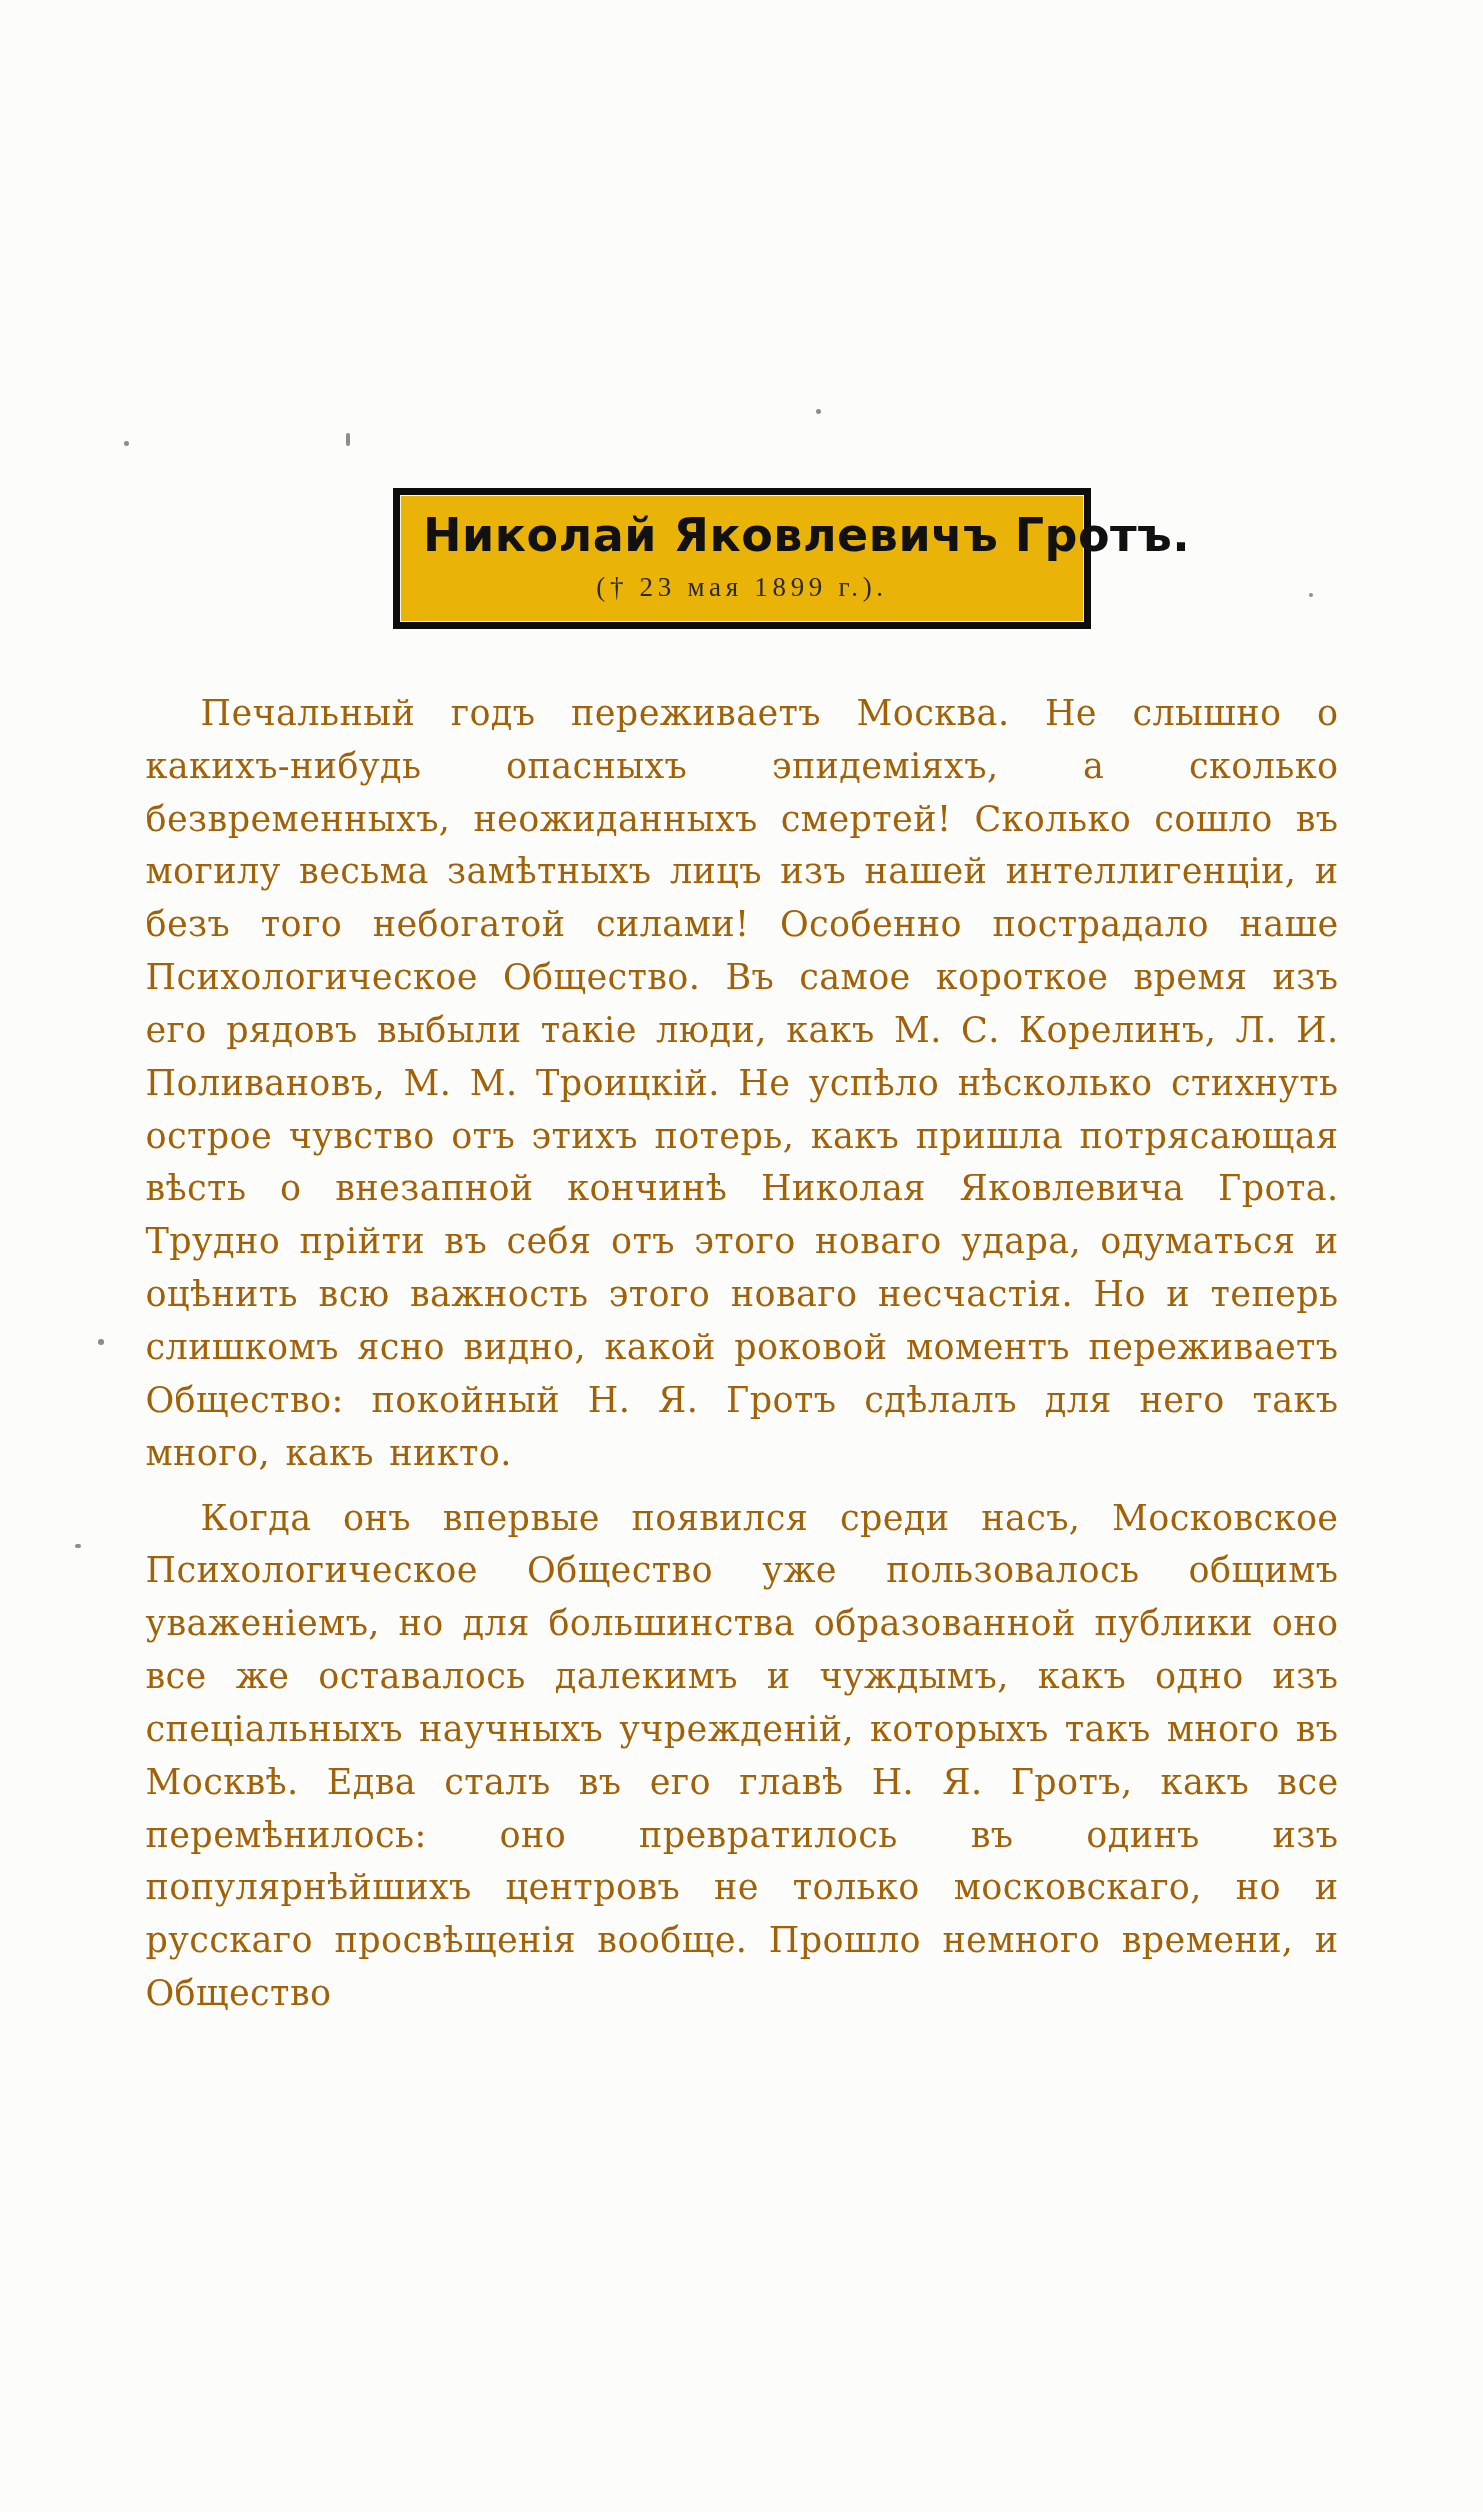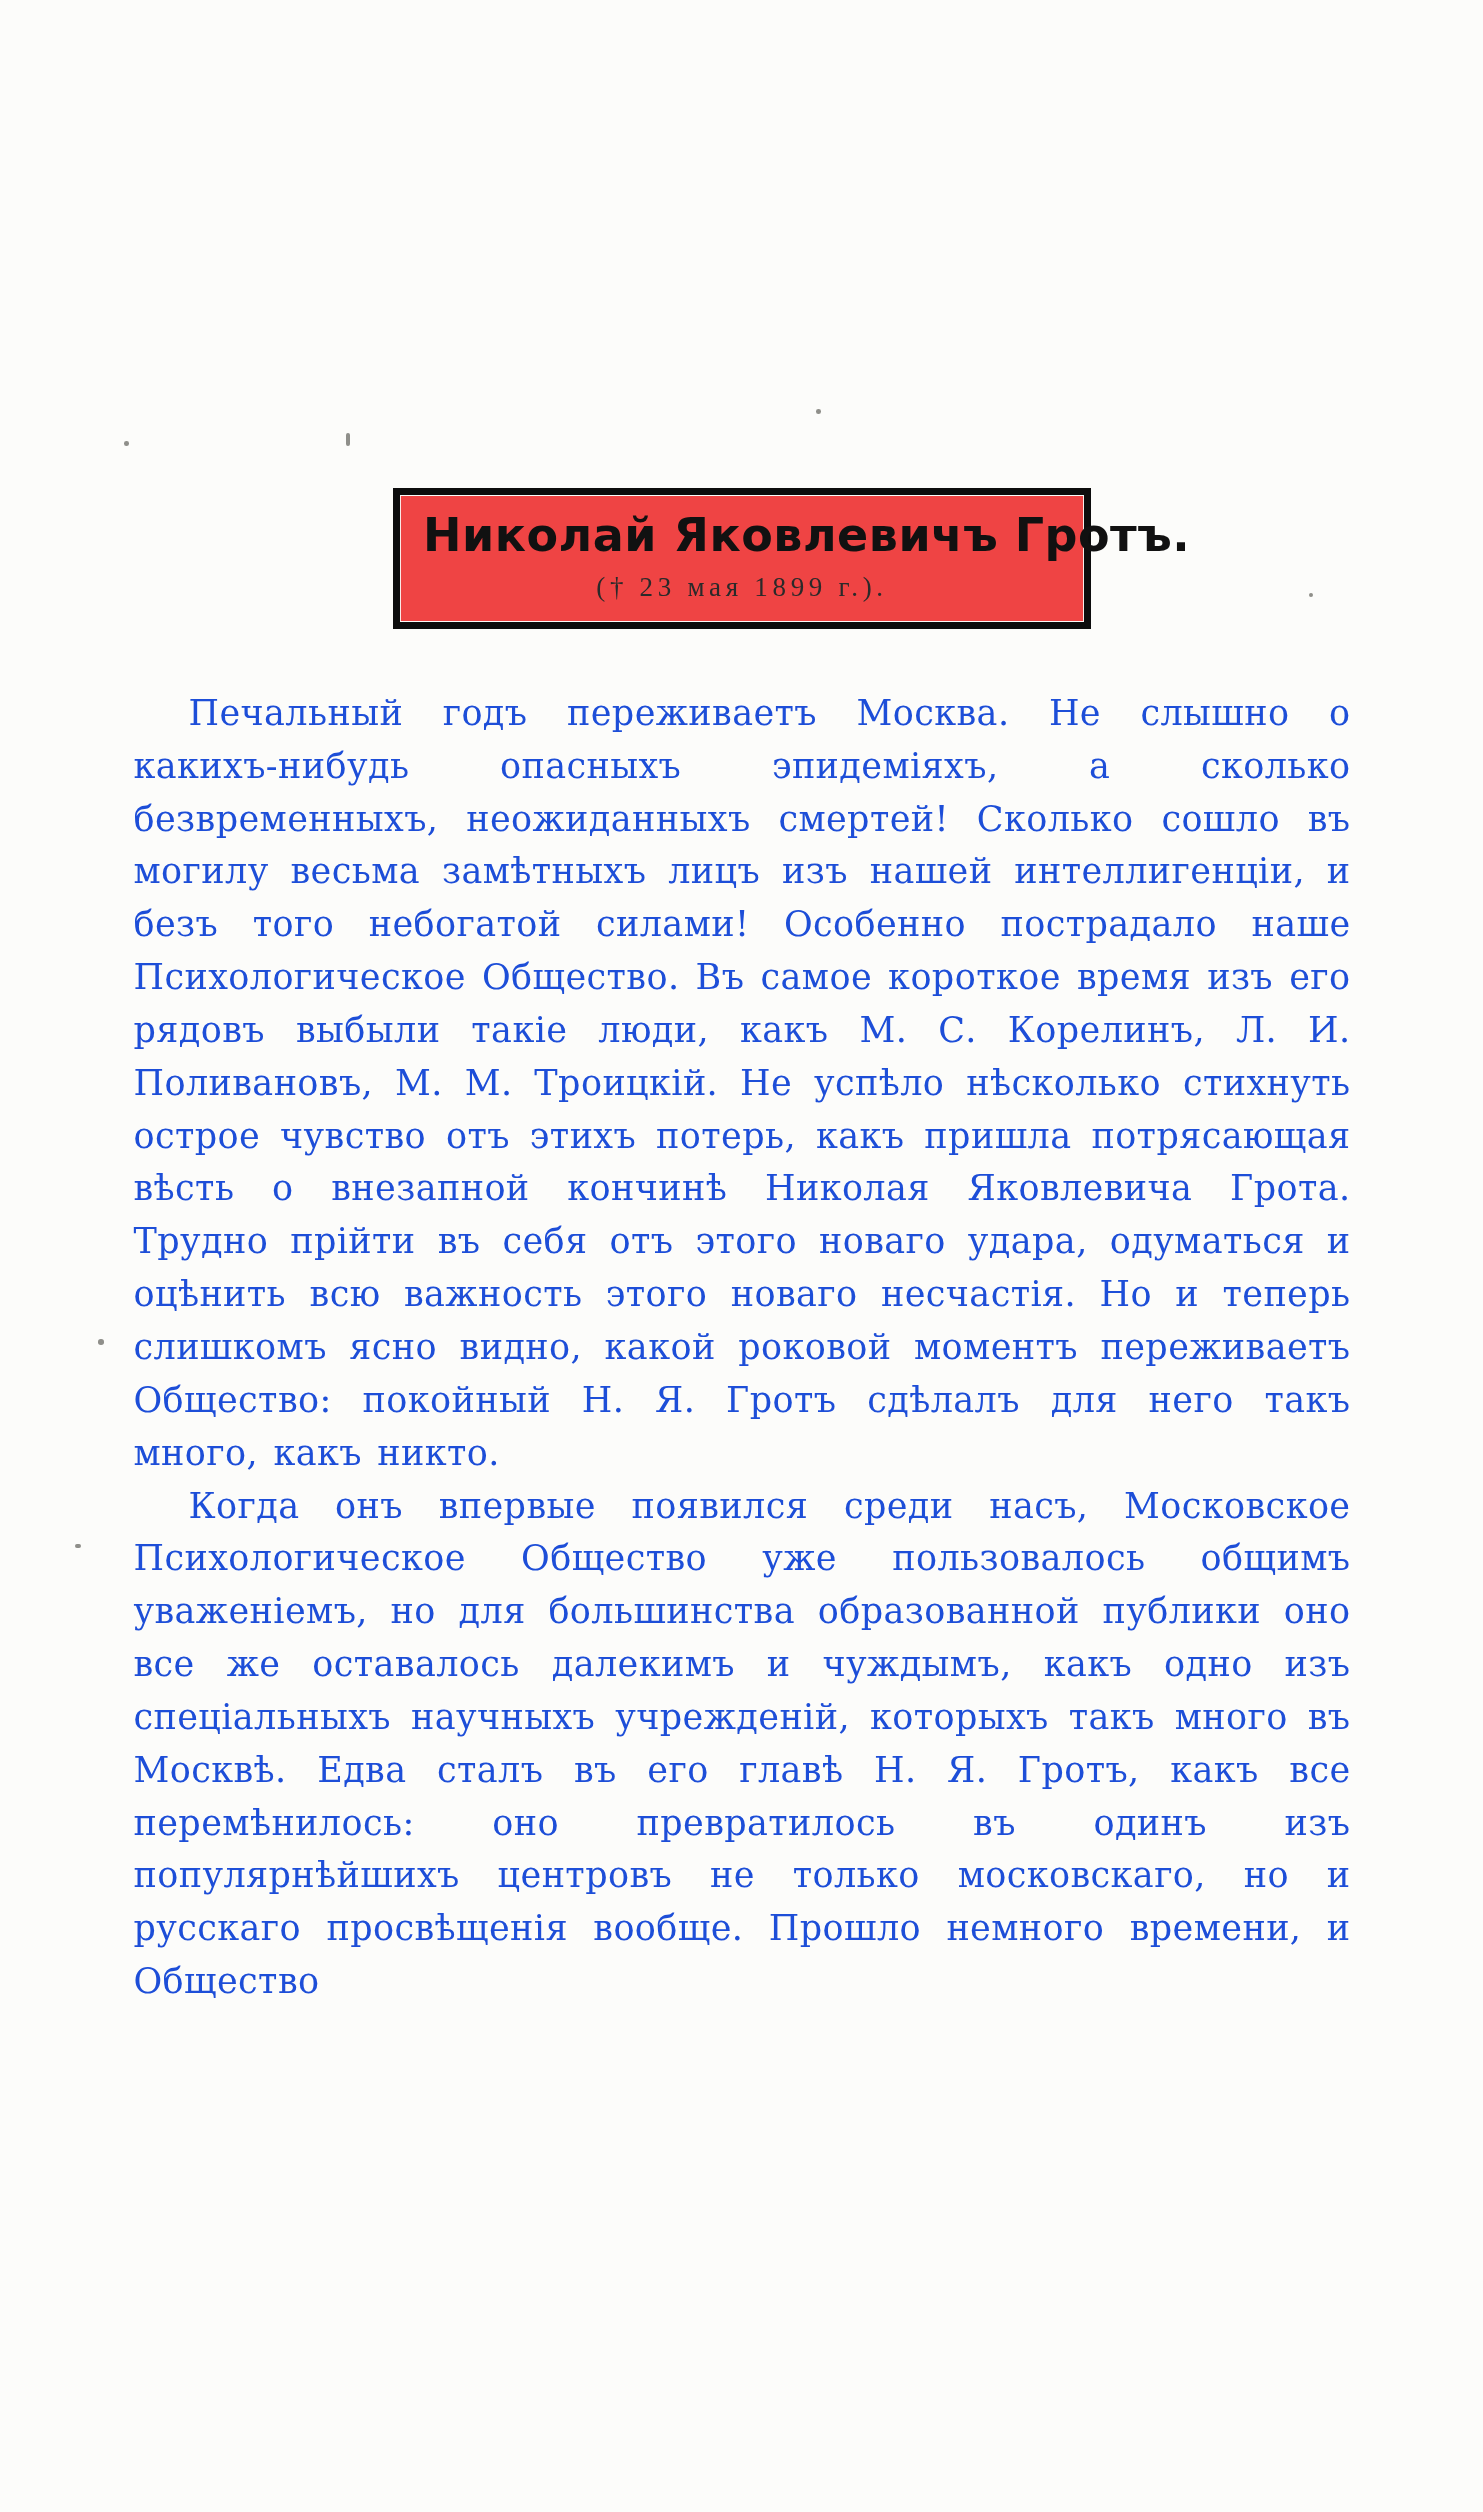--- a/index.html
+++ b/index.html
@@ -22,21 +22,21 @@
     margin: 0 auto;
     padding-top: 488px;
   }
   .title-box {
     width: 638px;
     margin: 0 auto;
     border: 7.5px solid #0d0d0d;
     box-shadow: 0 0 0 0.9px #fcfcfa inset;
     padding: 15px 22.6px 19px 22.6px;
     text-align: center;
-    background: #ef4444;
+    background: #eab308;
   }
   .title-main {
     margin: 0;
     font-family: "DejaVu Sans", "Liberation Sans", sans-serif;
     font-weight: bold;
     font-size: 46px;
     line-height: 1.1;
     letter-spacing: 0.5px;
     color: #111;
     white-space: nowrap;
@@ -45,28 +45,28 @@
     margin: 11.3px 0 0 0;
     font-family: Liberation Serif, serif;
     font-size: 27px;
     letter-spacing: 4.7px;
     color: #2a2a2a;
   }
   .body-text {
     margin-top: 58px;
   }
   .body-text p {
-    margin: 0;
+    margin: 12px;
     font-size: 35px;
     line-height: 1.51;
     text-align: justify;
     text-indent: 55px;
     word-spacing: 3.8px;
     letter-spacing: 0.4px;
-    color: #1d4ed8;
+    color: #a16207;
   }
   .speck {
     position: absolute;
     background: #8f8f8a;
     border-radius: 50%;
   }
   .speck.s1 { left: 346px; top: 433px; width: 3.8px; height: 13px; border-radius: 1.9px; }
   .speck.s2 { left: 124px; top: 441px; width: 4.7px; height: 4.7px; }
   .speck.s3 { left: 816px; top: 409px; width: 4.7px; height: 4.7px; }
   .speck.s4 { left: 98px; top: 1339px; width: 5.6px; height: 5.6px; }

